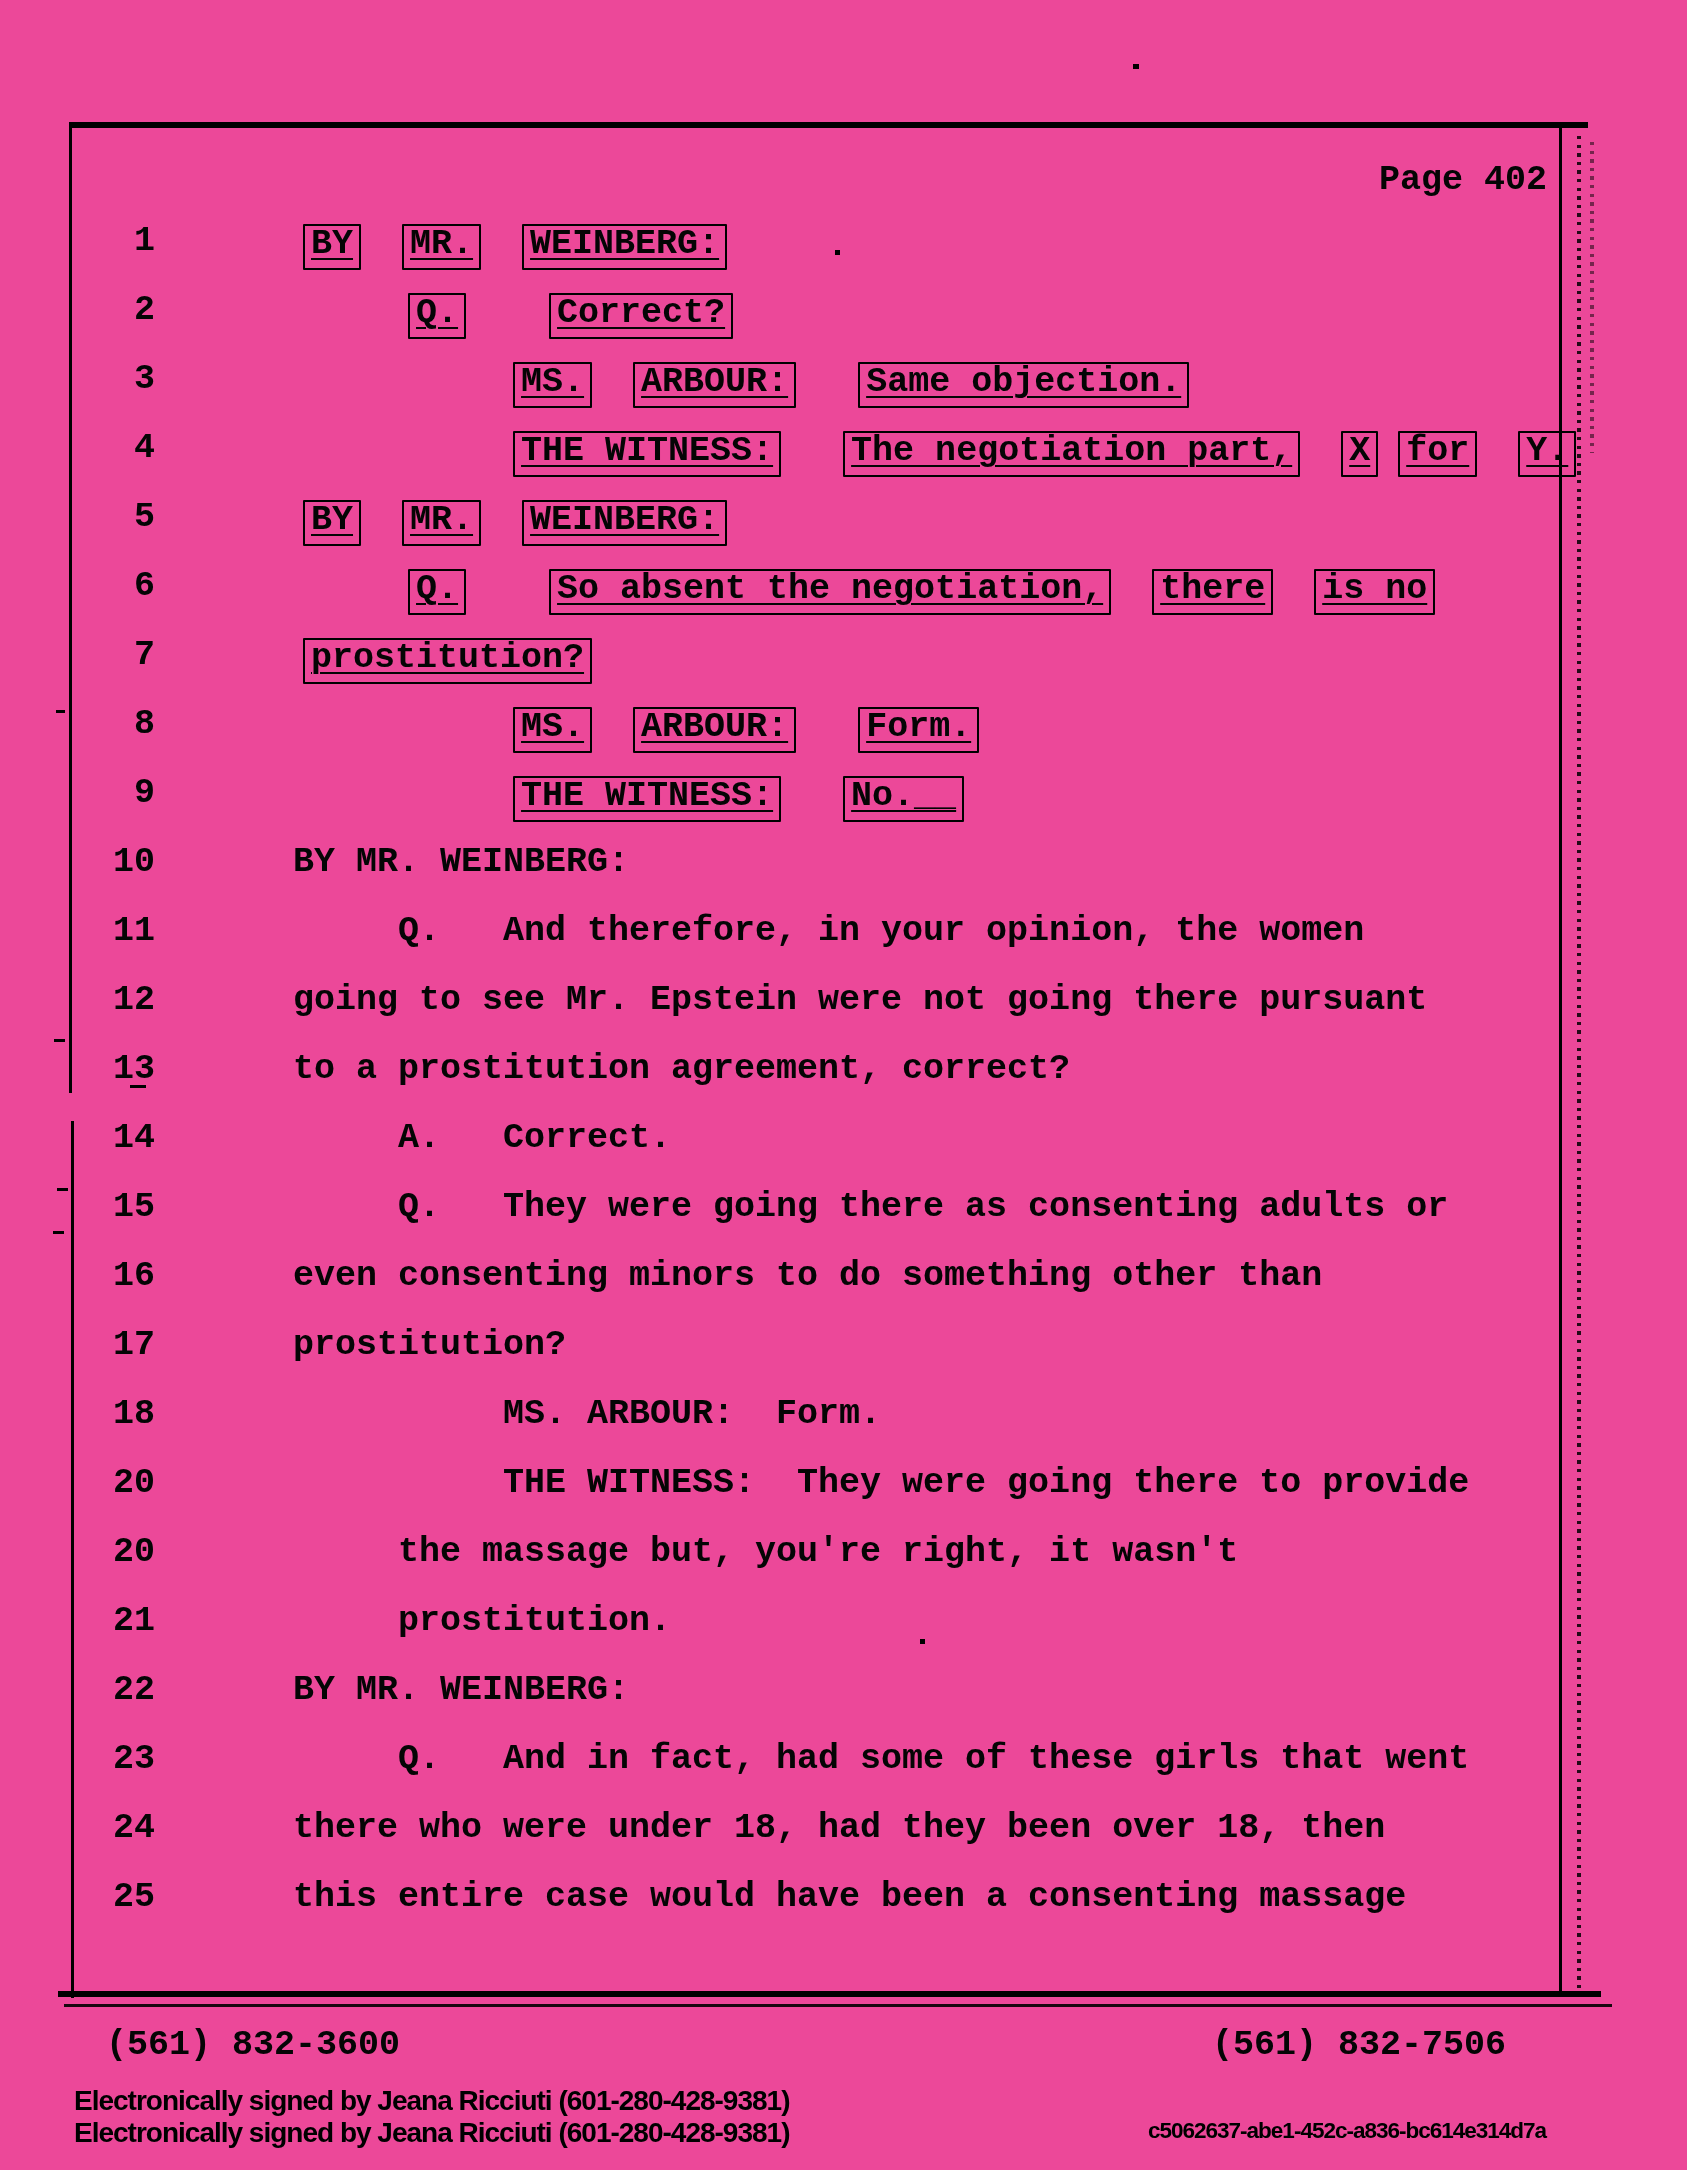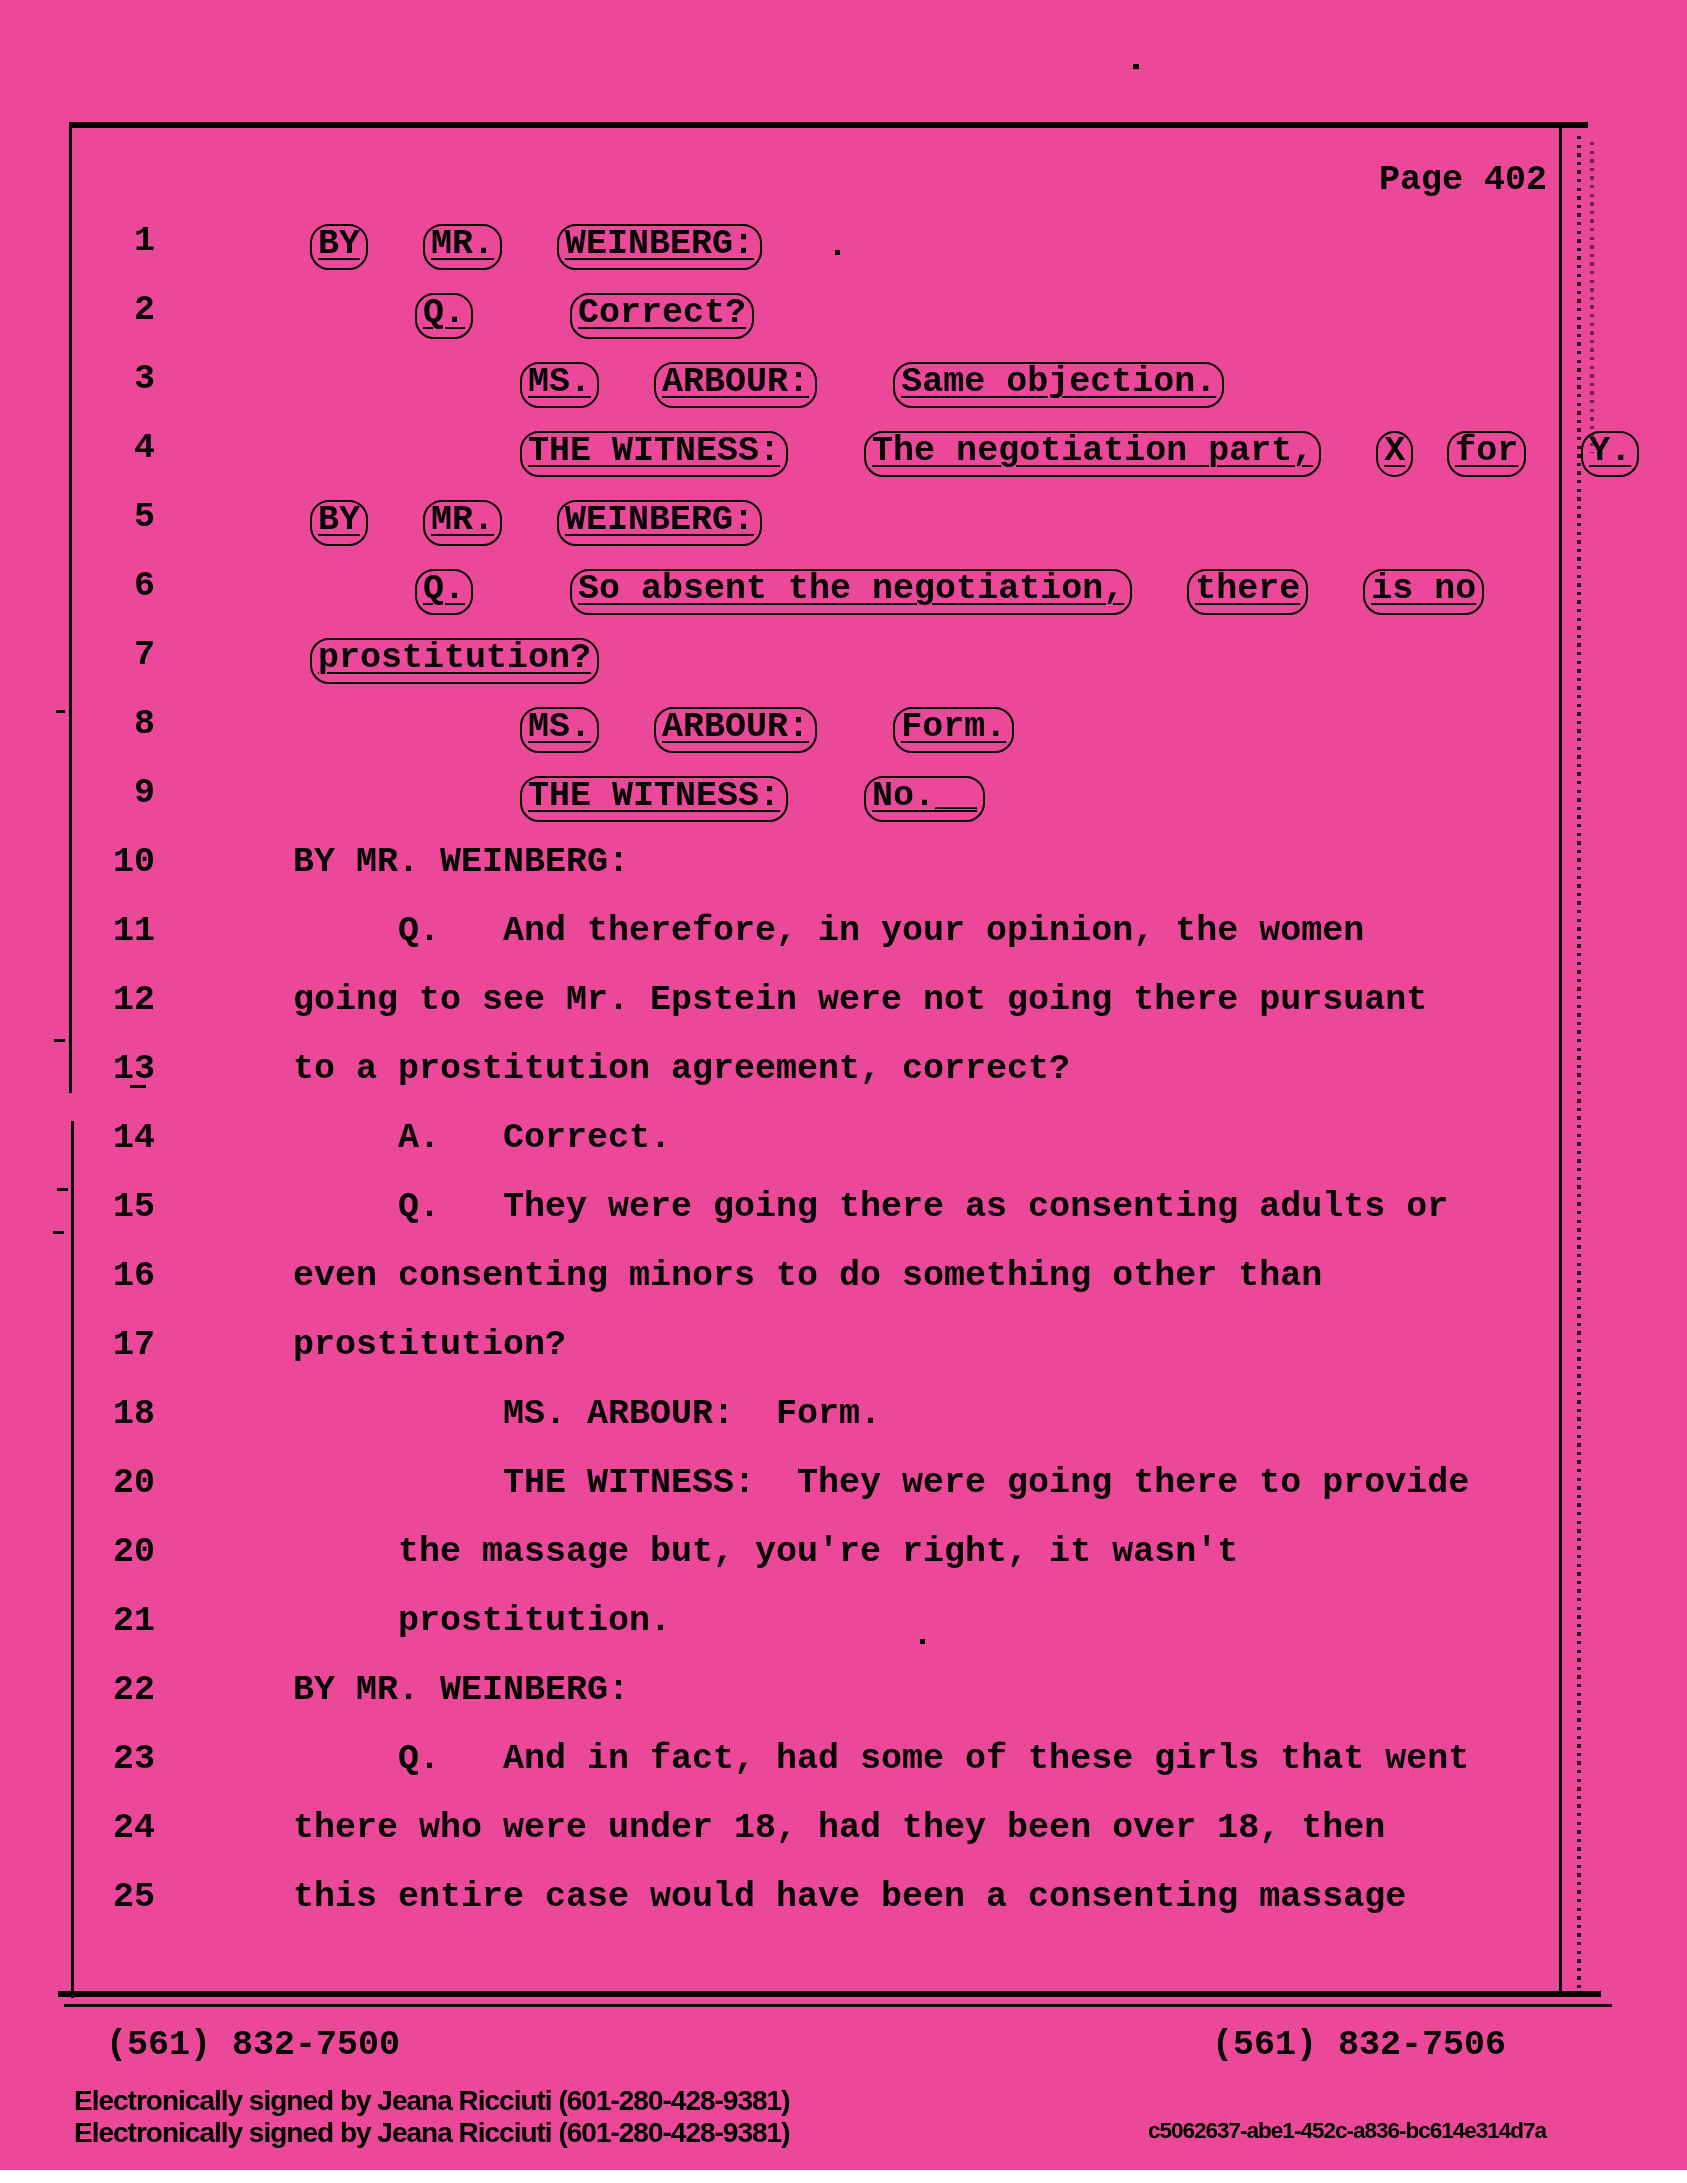--- a/index.html
+++ b/index.html
@@ -18,23 +18,23 @@
     background:repeating-linear-gradient(to bottom,#000 0 3.3px,transparent 3.3px 8.6px);
     opacity:.85;
   }
   
   .line { position:absolute; left:0; width:1687px; height:0; overflow:visible; }
   .num  { position:absolute; left:99px; width:56px; text-align:right; white-space:pre; }
   .content { position:absolute; left:293px; white-space:pre; }
   .box {
     display:inline-block;
     border:2.6px solid #000;
-    border-radius:19px;
+    border-radius:1px;
     padding:1.3px 6px 5.3px 6px;
-    margin:0 17px;
+    margin:0 10px;
     text-decoration:underline;
     text-decoration-thickness:2.3px;
     text-underline-offset:4.6px;
   }
   
   .footer-item { position:absolute; white-space:pre; }
   .sig {
     position:absolute;
     font-family:"Liberation Sans","DejaVu Sans",sans-serif;
     font-weight:700; font-size:28px; letter-spacing:-1px; color:#000;
@@ -154,21 +154,21 @@
       <div class="line" style="top: 1811px;">
         <span class="num mono">24</span>
         <span class="content mono"><span>there who were under 18, had they been over 18, then</span></span>
       </div>
       <div class="line" style="top: 1880px;">
         <span class="num mono">25</span>
         <span class="content mono"><span>this entire case would have been a consenting massage</span></span>
       </div>
     </div>
 
-  <div class="mono footer-item" style="left:106px; top:2028px;">(561) 832-7500</div>
+  <div class="mono footer-item" style="left:106px; top:2028px;">(561) 832-3600</div>
   <div class="mono footer-item" style="left:1212px; top:2028px;">(561) 832-7506</div>
 
   <div class="sig" style="left:74px; top:2085px;">Electronically signed by Jeana Ricciuti (601-280-428-9381)</div>
   <div class="sig" style="left:74px; top:2117px;">Electronically signed by Jeana Ricciuti (601-280-428-9381)</div>
   <div class="sig" style="left:1148px; top:2118px; font-size:22.5px;">c5062637-abe1-452c-a836-bc614e314d7a</div>
 
   <div class="noise" style="left:835px; top:250px; width:5.3px; height:5.3px;"></div>
   <div class="noise" style="left:1133px; top:64px; width:6px; height:4.6px;"></div>
   <div class="noise" style="left:56px; top:710px; width:9.3px; height:3.3px;"></div>
   <div class="noise" style="left:54px; top:1039px; width:10.6px; height:3.3px;"></div>

